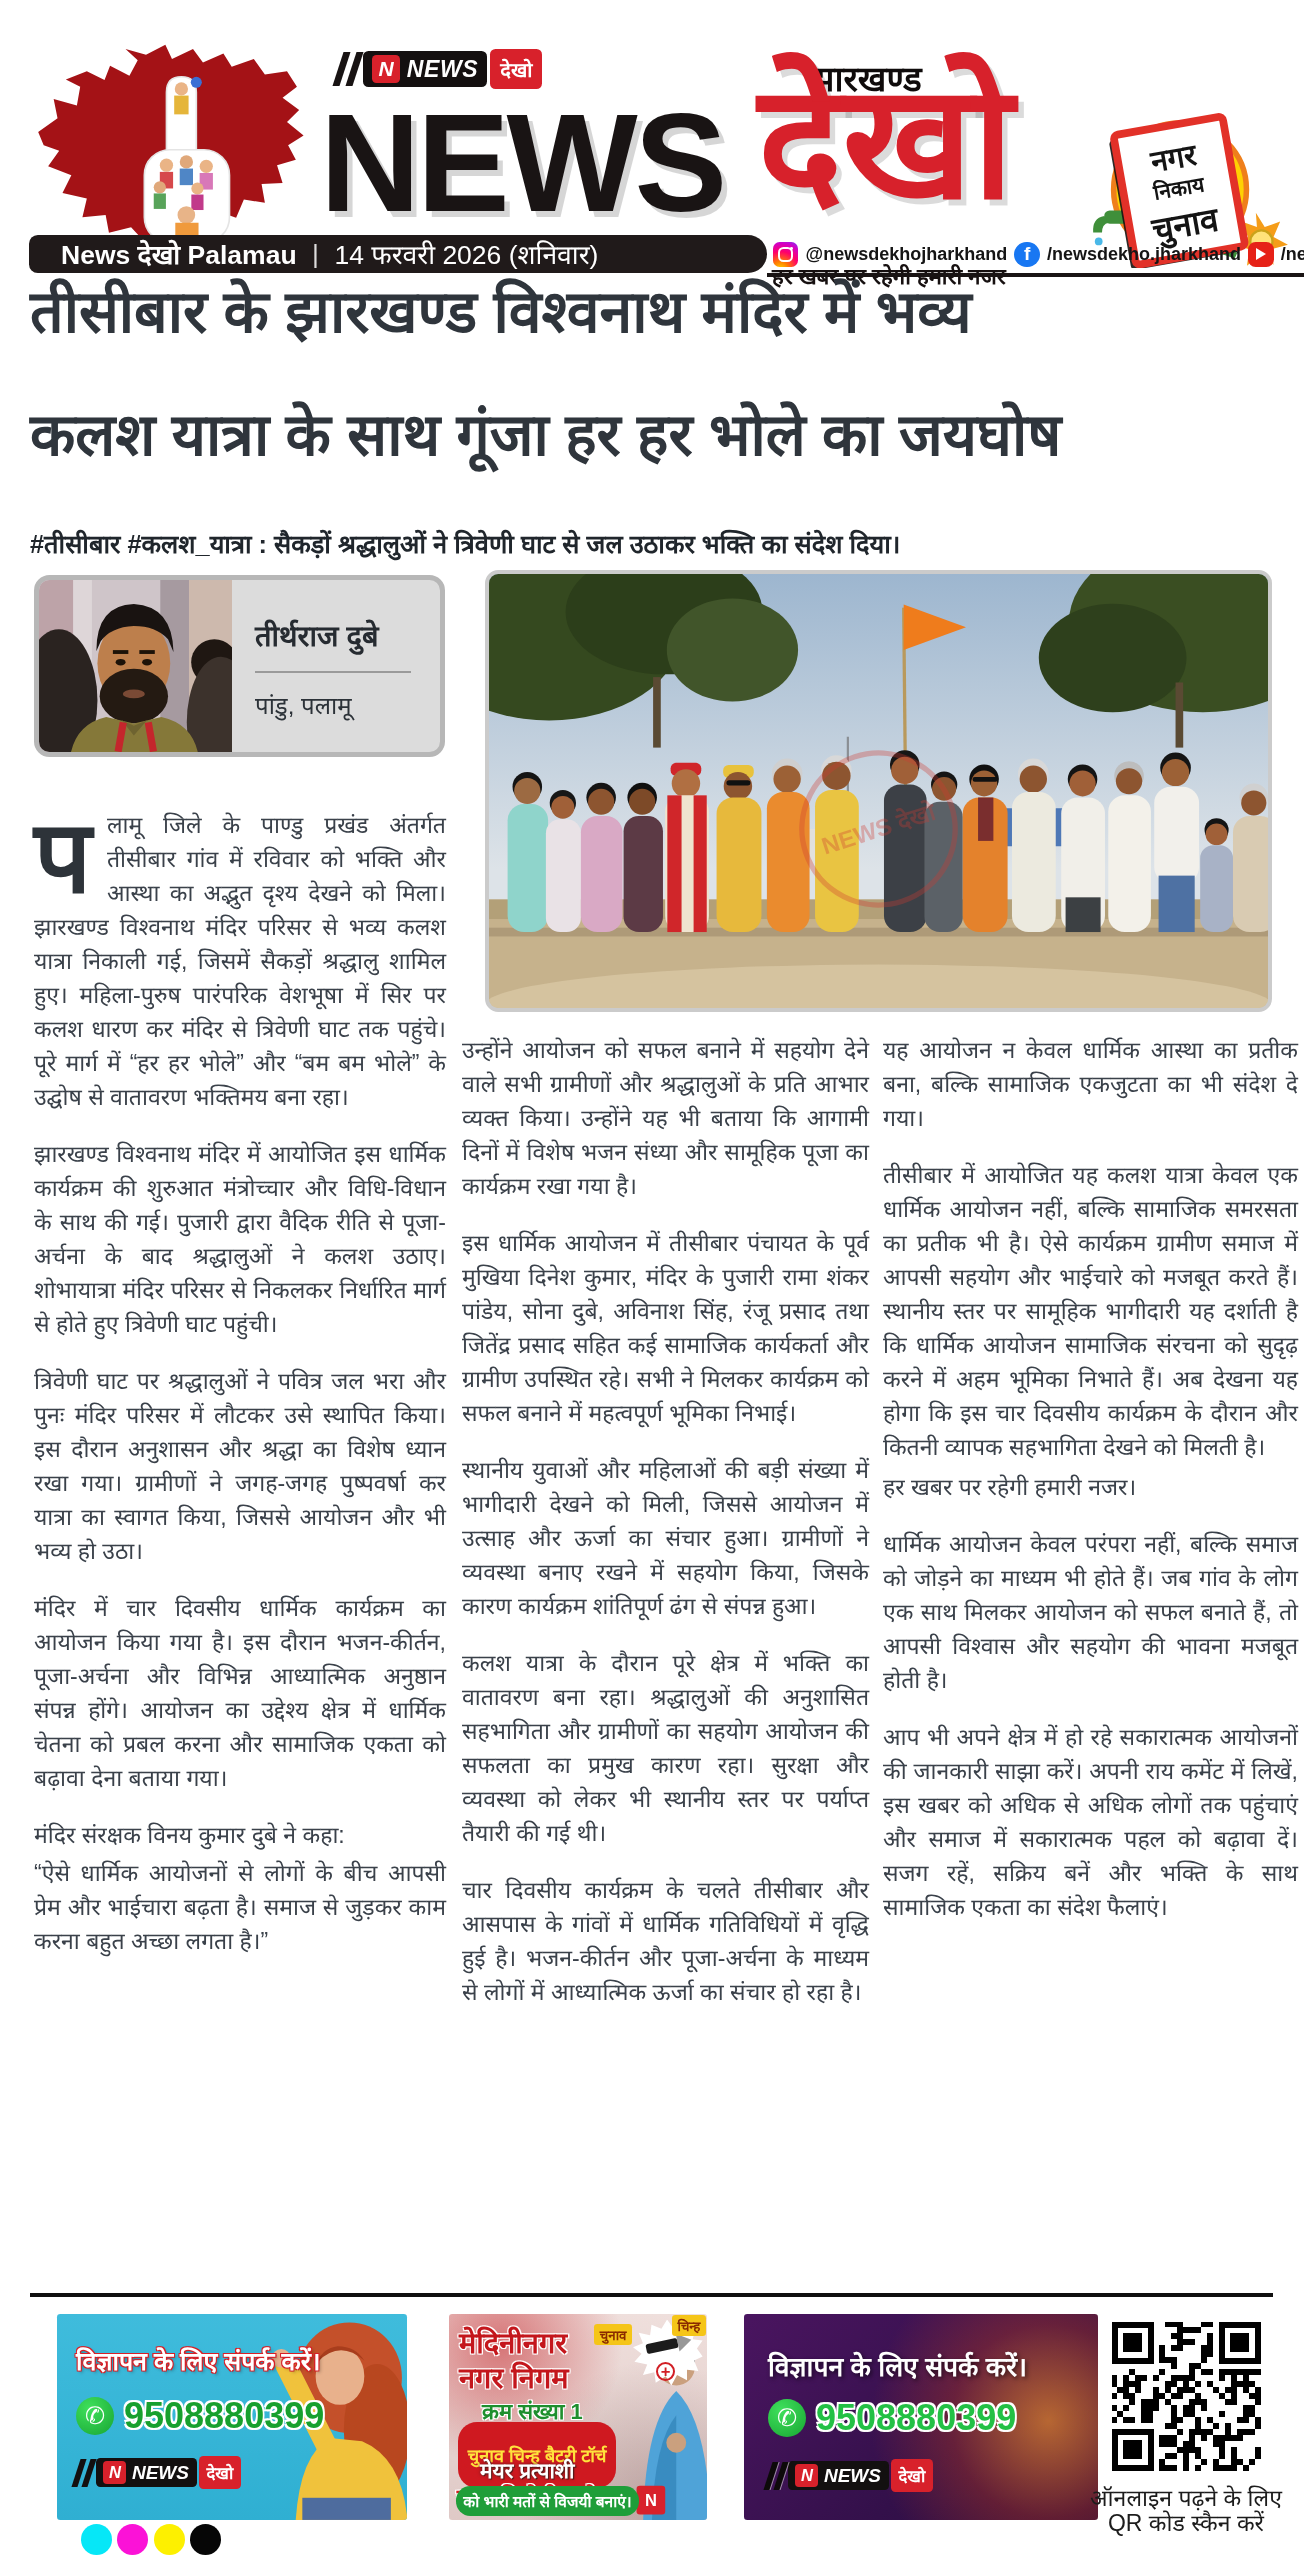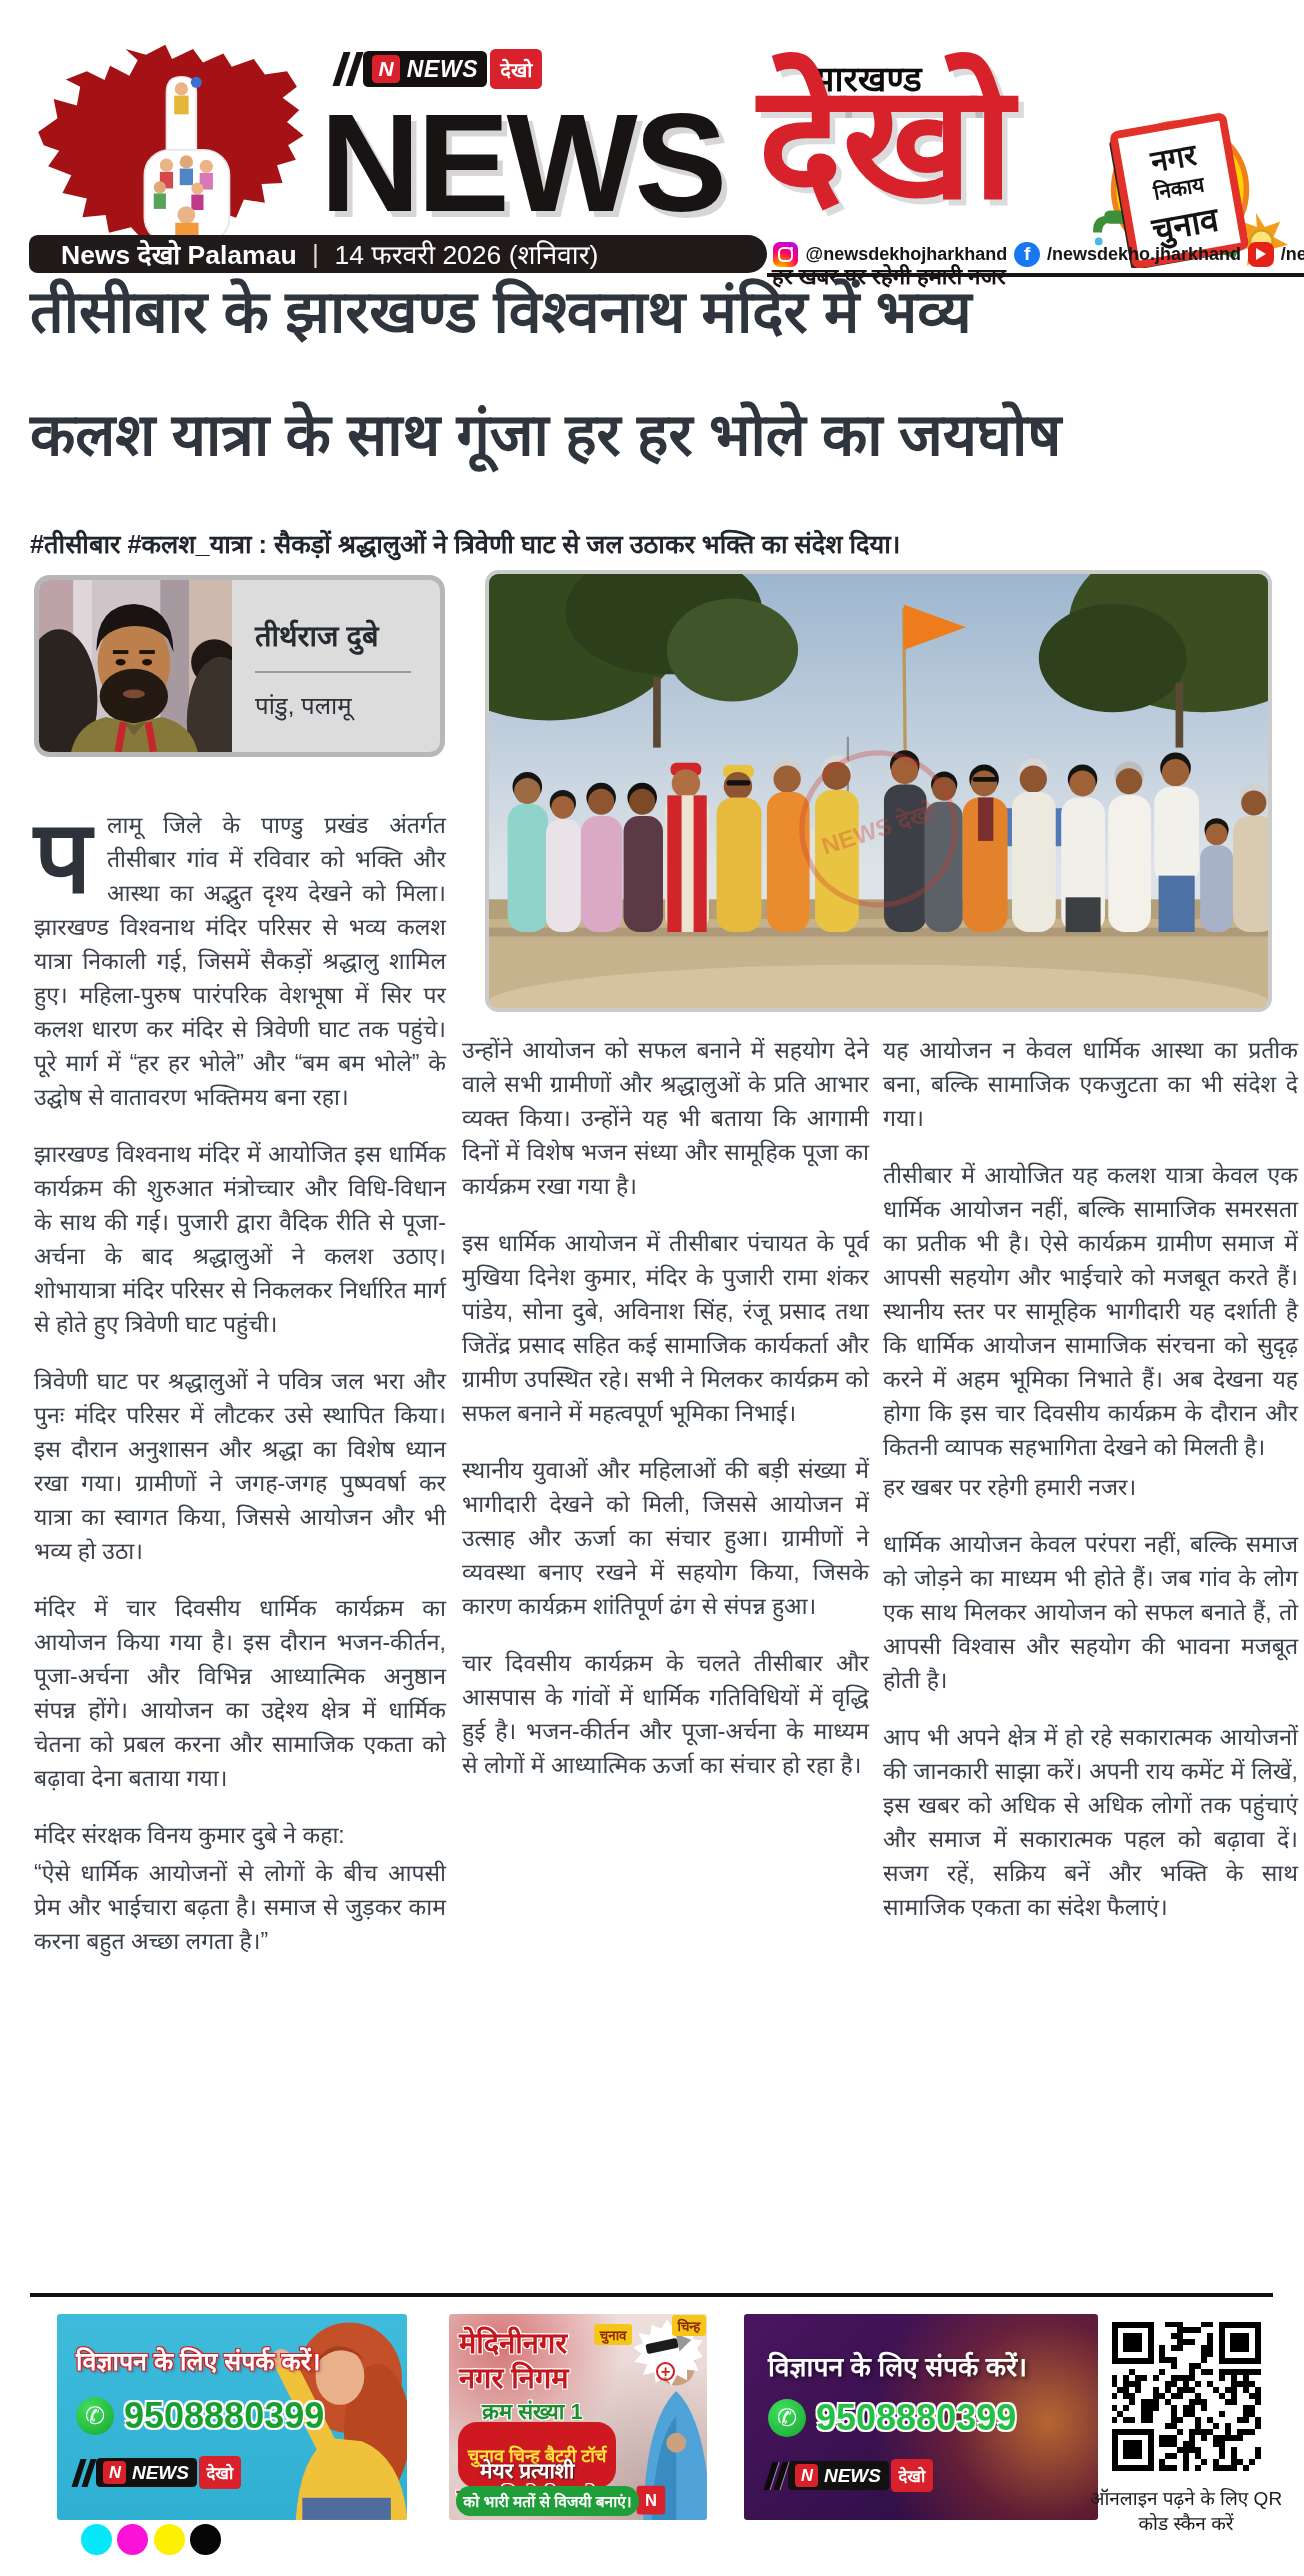--- a/index.html
+++ b/index.html
@@ -118,21 +118,21 @@
   #ad3 .mini-logo { top:145px; left:24px; }
   #ad3 .mini-slash { background:#0d0a0a; box-shadow:1.1px 0 0 rgba(255,255,255,.5); }
 
   
   #qr { left:1106px; top:2316px; width:160px; height:160px; background:#fff; padding:5.5px; }
   #qr-grid { position:relative; width:149px; height:149px; display:grid; grid-template-columns:repeat(25,1fr); grid-template-rows:repeat(25,1fr); }
   .qr-cell { background:#000; }
   .finder { position:absolute; width:42px; height:42px; border:6.6px solid #000; background:#fff; }
   .finder::after { content:""; position:absolute; inset:5.5px; background:#000; }
   .f-tl { left:0; top:0; } .f-tr { right:0; top:0; } .f-bl { left:0; bottom:0; }
-  #qr-caption { left:1085px; top:2486px; width:202px; text-align:center; font-size:19px; line-height:25px; color:#1c1c1c; }
+  #qr-caption { left:1085px; top:2486px; width:202px; text-align:center; font-size:23px; line-height:25px; color:#1c1c1c; }
 
   
   .dot { position:absolute; top:2524px; width:31px; height:31px; border-radius:50%; }
   #dot-c { left:81px; background:#06e7f7; }
   #dot-m { left:117px; background:#fb12d7; }
   #dot-y { left:154px; background:#fdf000; }
   #dot-k { left:190px; background:#060606; }
 </style>
 </head>
 <body>
@@ -356,20 +356,21 @@
     <p>त्रिवेणी घाट पर श्रद्धालुओं ने पवित्र जल भरा और पुनः मंदिर परिसर में लौटकर उसे स्थापित किया। इस दौरान अनुशासन और श्रद्धा का विशेष ध्यान रखा गया। ग्रामीणों ने जगह-जगह पुष्पवर्षा कर यात्रा का स्वागत किया, जिससे आयोजन और भी भव्य हो उठा।</p>
     <p>मंदिर में चार दिवसीय धार्मिक कार्यक्रम का आयोजन किया गया है। इस दौरान भजन-कीर्तन, पूजा-अर्चना और विभिन्न आध्यात्मिक अनुष्ठान संपन्न होंगे। आयोजन का उद्देश्य क्षेत्र में धार्मिक चेतना को प्रबल करना और सामाजिक एकता को बढ़ावा देना बताया गया।</p>
     <p style="margin-bottom:4.4px">मंदिर संरक्षक विनय कुमार दुबे ने कहा:</p>
     <p>“ऐसे धार्मिक आयोजनों से लोगों के बीच आपसी प्रेम और भाईचारा बढ़ता है। समाज से जुड़कर काम करना बहुत अच्छा लगता है।”</p>
   </div>
 
   <div class="col" id="col-mid">
     <p>उन्होंने आयोजन को सफल बनाने में सहयोग देने वाले सभी ग्रामीणों और श्रद्धालुओं के प्रति आभार व्यक्त किया। उन्होंने यह भी बताया कि आगामी दिनों में विशेष भजन संध्या और सामूहिक पूजा का कार्यक्रम रखा गया है।</p>
     <p>इस धार्मिक आयोजन में तीसीबार पंचायत के पूर्व मुखिया दिनेश कुमार, मंदिर के पुजारी रामा शंकर पांडेय, सोना दुबे, अविनाश सिंह, रंजू प्रसाद तथा जितेंद्र प्रसाद सहित कई सामाजिक कार्यकर्ता और ग्रामीण उपस्थित रहे। सभी ने मिलकर कार्यक्रम को सफल बनाने में महत्वपूर्ण भूमिका निभाई।</p>
     <p>स्थानीय युवाओं और महिलाओं की बड़ी संख्या में भागीदारी देखने को मिली, जिससे आयोजन में उत्साह और ऊर्जा का संचार हुआ। ग्रामीणों ने व्यवस्था बनाए रखने में सहयोग किया, जिसके कारण कार्यक्रम शांतिपूर्ण ढंग से संपन्न हुआ।</p>
+    <p>कलश यात्रा के दौरान पूरे क्षेत्र में भक्ति का वातावरण बना रहा। श्रद्धालुओं की अनुशासित सहभागिता और ग्रामीणों का सहयोग आयोजन की सफलता का प्रमुख कारण रहा। सुरक्षा और व्यवस्था को लेकर भी स्थानीय स्तर पर पर्याप्त तैयारी की गई थी।</p>
     <p>चार दिवसीय कार्यक्रम के चलते तीसीबार और आसपास के गांवों में धार्मिक गतिविधियों में वृद्धि हुई है। भजन-कीर्तन और पूजा-अर्चना के माध्यम से लोगों में आध्यात्मिक ऊर्जा का संचार हो रहा है।</p>
   </div>
 
   <div class="col" id="col-right">
     <p>यह आयोजन न केवल धार्मिक आस्था का प्रतीक बना, बल्कि सामाजिक एकजुटता का भी संदेश दे गया।</p>
     <p style="margin-bottom:5.5px">तीसीबार में आयोजित यह कलश यात्रा केवल एक धार्मिक आयोजन नहीं, बल्कि सामाजिक समरसता का प्रतीक भी है। ऐसे कार्यक्रम ग्रामीण समाज में आपसी सहयोग और भाईचारे को मजबूत करते हैं। स्थानीय स्तर पर सामूहिक भागीदारी यह दर्शाती है कि धार्मिक आयोजन सामाजिक संरचना को सुदृढ़ करने में अहम भूमिका निभाते हैं। अब देखना यह होगा कि इस चार दिवसीय कार्यक्रम के दौरान और कितनी व्यापक सहभागिता देखने को मिलती है।</p>
     <p>हर खबर पर रहेगी हमारी नजर।</p>
     <p>धार्मिक आयोजन केवल परंपरा नहीं, बल्कि समाज को जोड़ने का माध्यम भी होते हैं। जब गांव के लोग एक साथ मिलकर आयोजन को सफल बनाते हैं, तो आपसी विश्वास और सहयोग की भावना मजबूत होती है।</p>
     <p>आप भी अपने क्षेत्र में हो रहे सकारात्मक आयोजनों की जानकारी साझा करें। अपनी राय कमेंट में लिखें, इस खबर को अधिक से अधिक लोगों तक पहुंचाएं और समाज में सकारात्मक पहल को बढ़ावा दें। सजग रहें, सक्रिय बनें और भक्ति के साथ सामाजिक एकता का संदेश फैलाएं।</p>
   </div>

